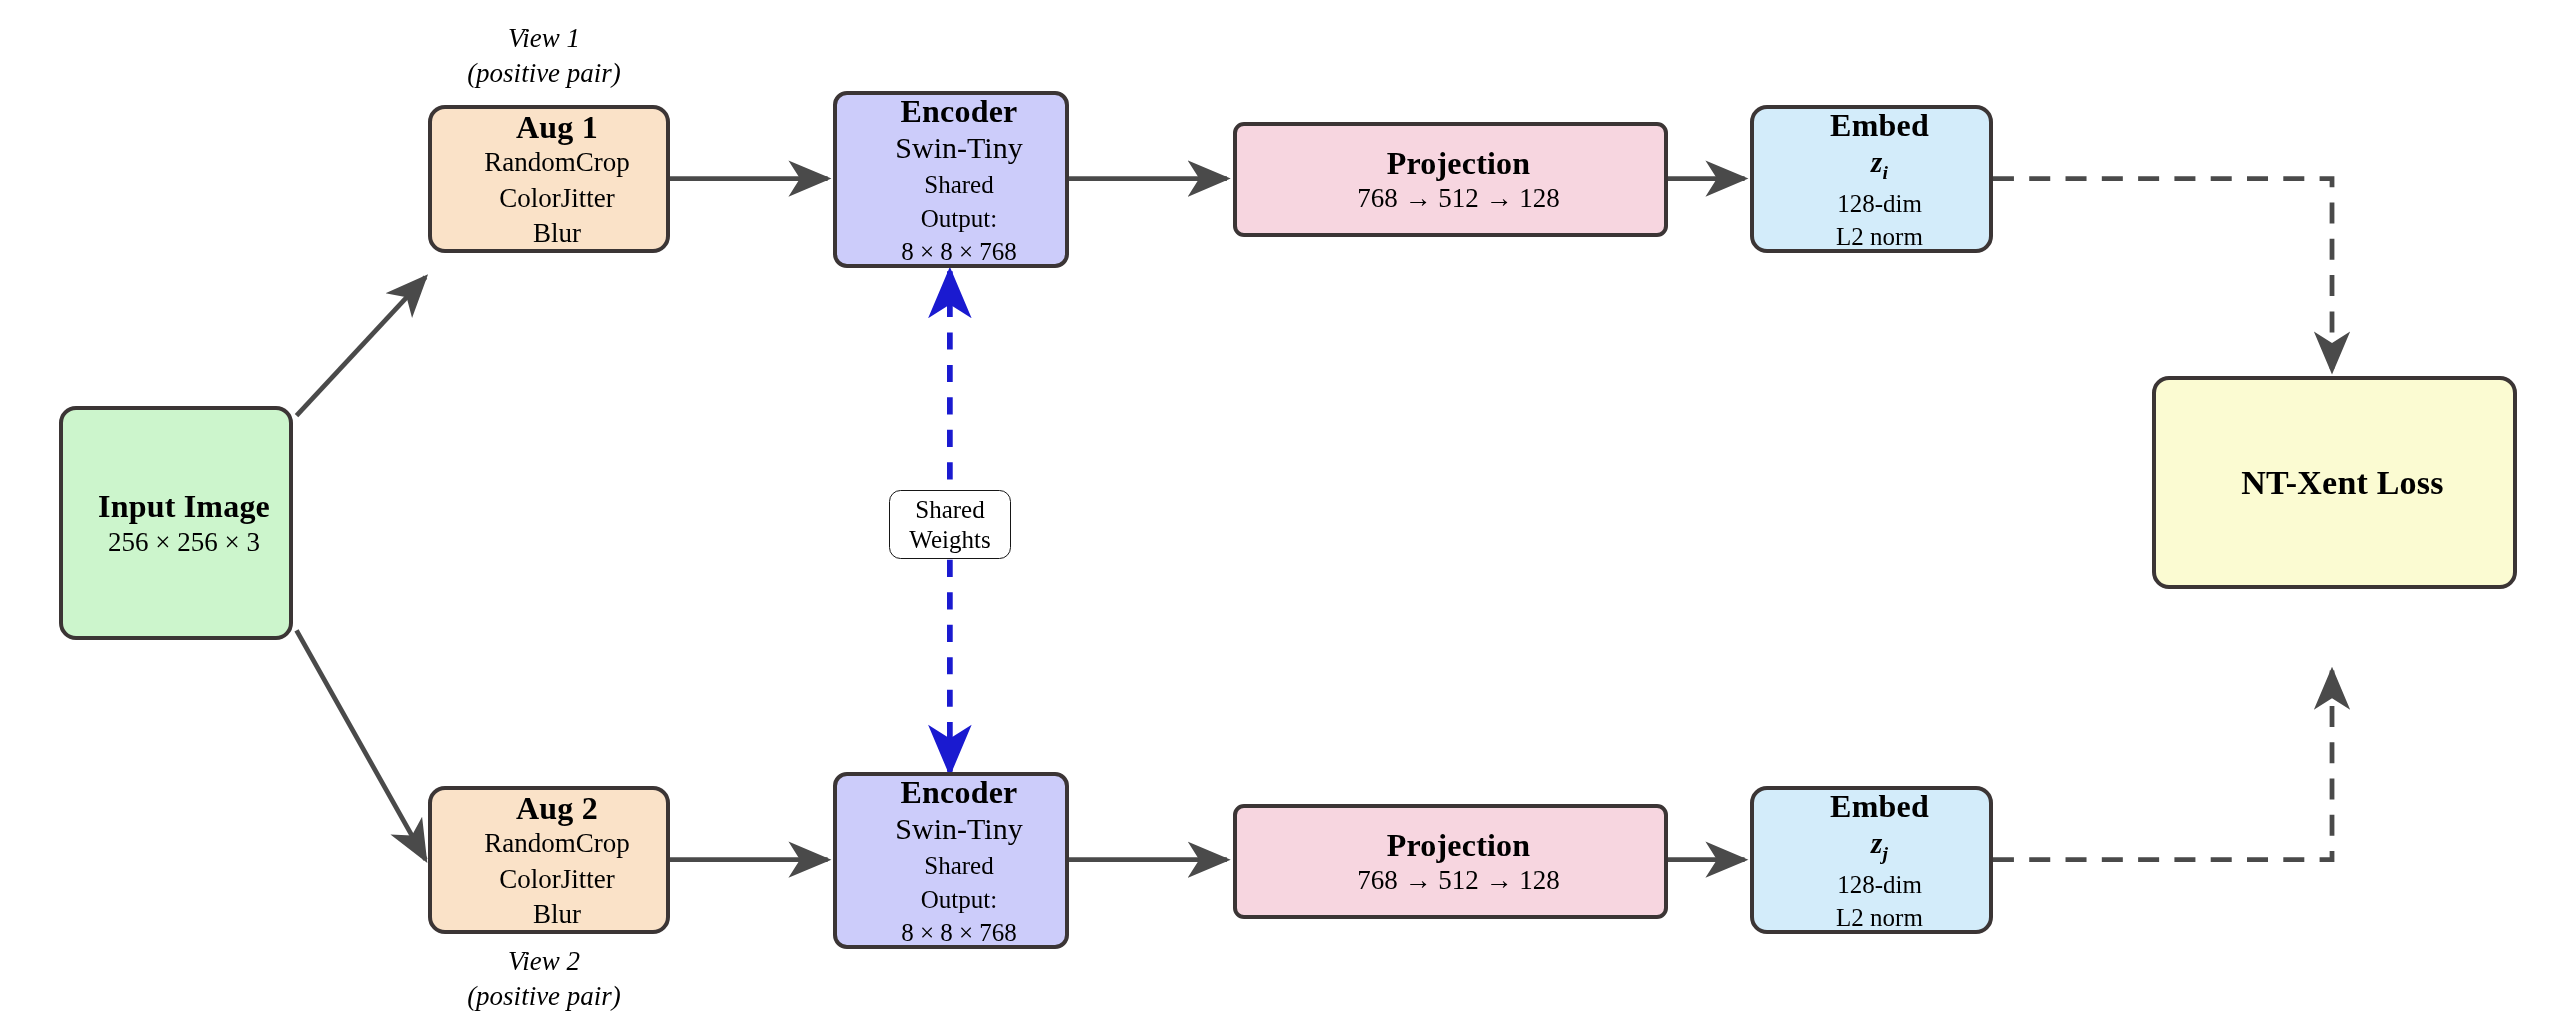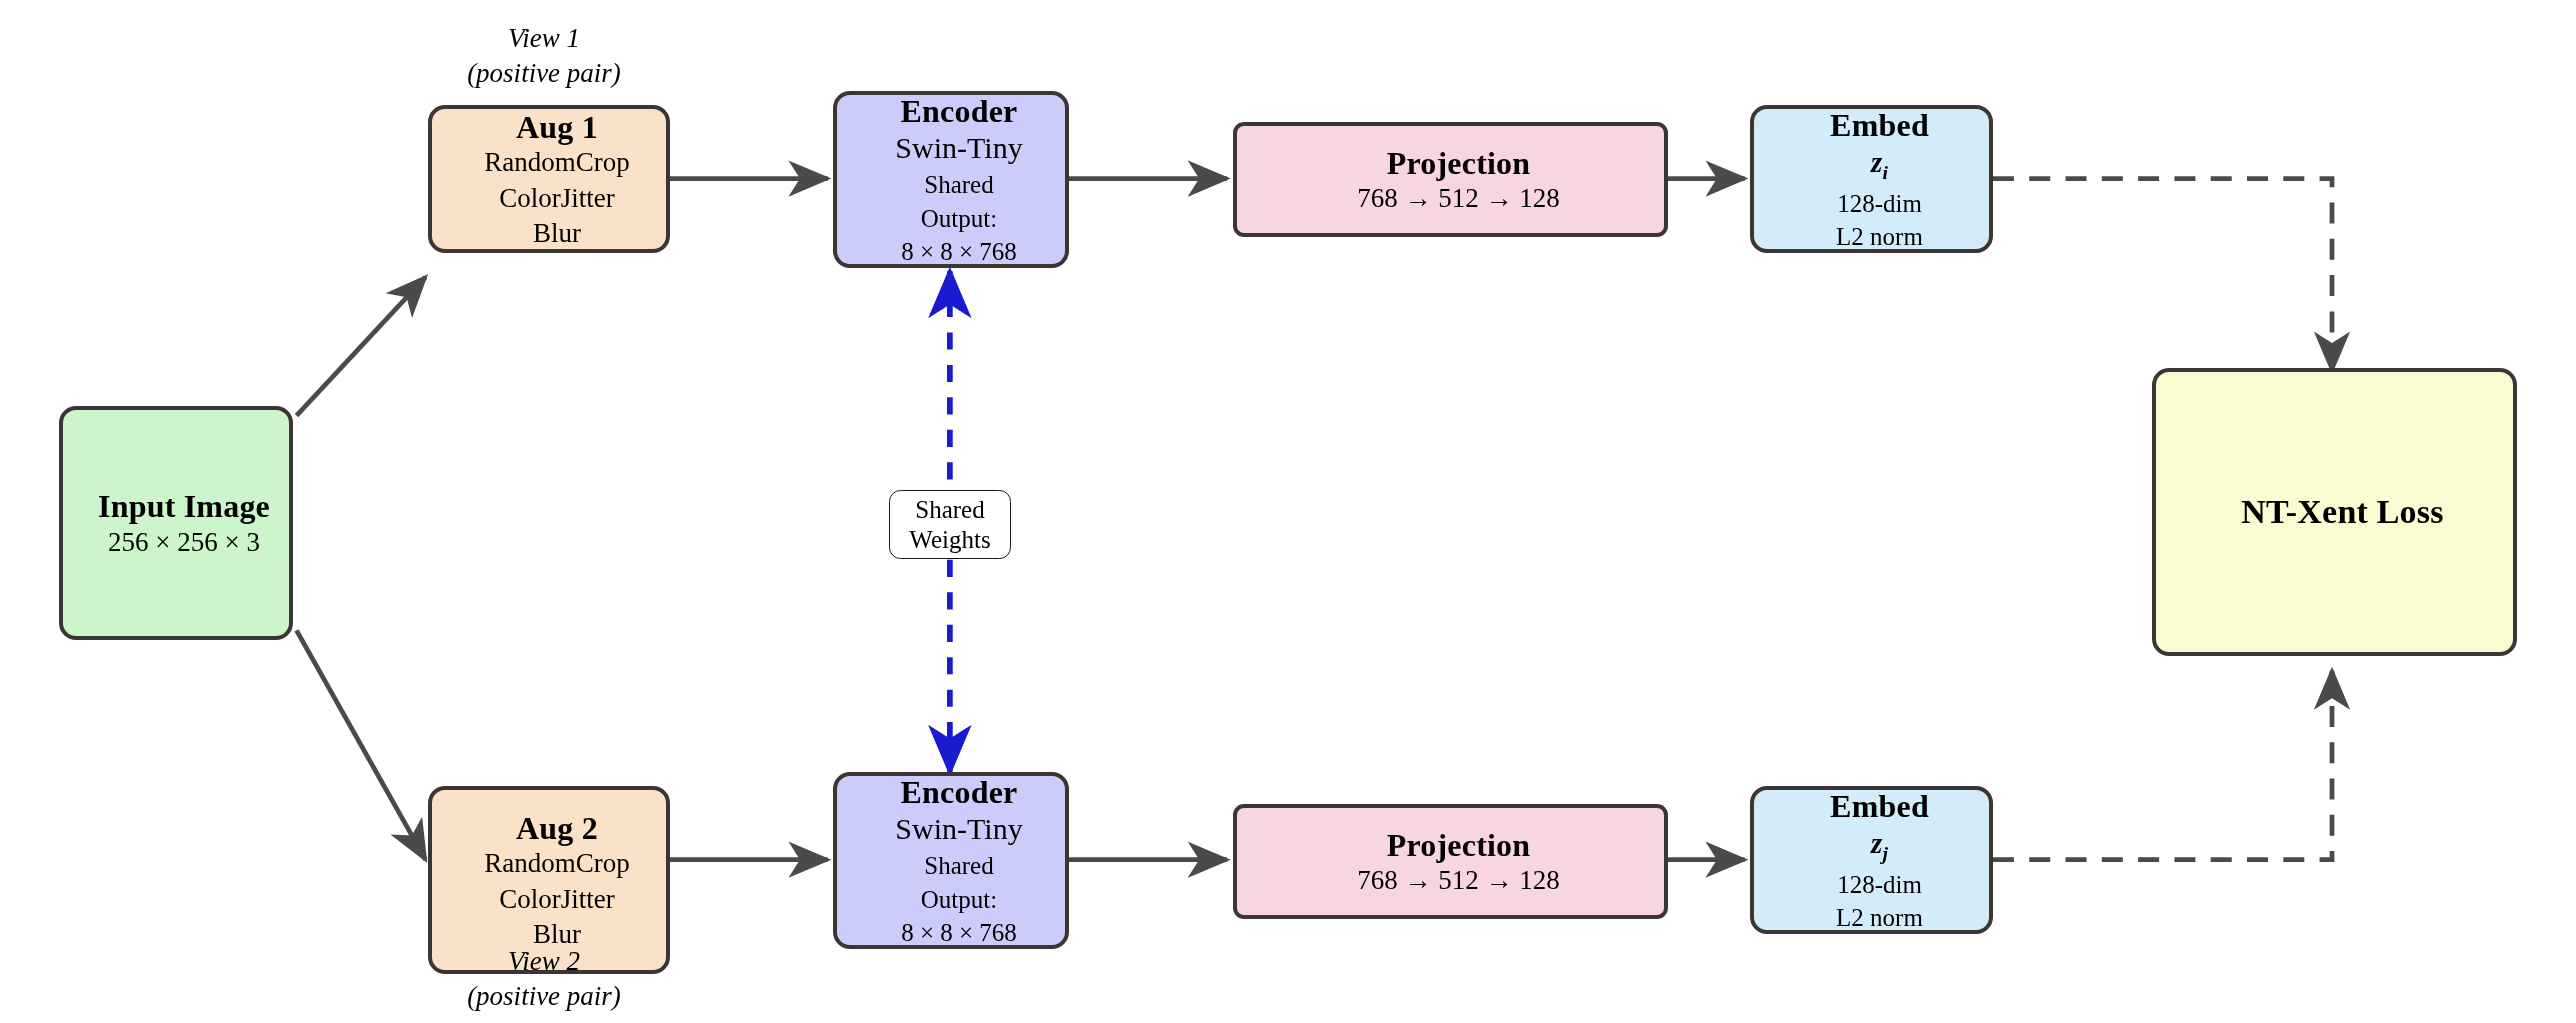--- a/index.html
+++ b/index.html
@@ -47,21 +47,21 @@
   }
   .node .ln {
     font-size: 27px;
     margin-top: 8.6px;
     white-space: nowrap;
   }
   .node .ln.first { margin-top: 0; }
 
   .n-input   { background: #ccf5cc; }
   .n-aug     { background: #fae2c8; }
-  .n-encoder { background: #ccccfa; }
+  .n-encoder { background: #ccccfa; border-radius: 14px; }
   .n-proj    { background: #f7d6e0; border-radius: 11px; }
   .n-embed   { background: #d3ecfa; }
   .n-loss    { background: #fbfbd2; }
 
   .caption {
     position: absolute;
     font-size: 27px;
     line-height: 1.28;
     text-align: center;
     white-space: nowrap;
@@ -187,25 +187,25 @@
 
   <div class="node n-embed" style="left:1750px; top:105px; width:243px; height:148px;">
     <div class="ttl">Embed</div>
     <div class="ln first" style="font-size:29px;">
       <span class="mathvar"><span>z</span><sub>i</sub></span>
     </div>
     <div class="ln" style="font-size:25px;">128-dim</div>
     <div class="ln" style="font-size:25px;">L2 norm</div>
   </div>
 
-  <div class="node n-loss" style="left:2152px; top:368px; width:365px; height:288px;">
+  <div class="node n-loss" style="left:2152px; top:376px; width:365px; height:213px;">
     <div class="ttl" style="font-size:34px; margin-bottom:0;">NT-Xent Loss</div>
   </div>
 
-  <div class="node n-aug" style="left:428px; top:786px; width:242px; height:188px;text-align:right;">
+  <div class="node n-aug" style="left:428px; top:786px; width:242px; height:148px;text-align:right;">
     <div class="ttl">Aug 2</div>
     <div class="ln first">RandomCrop</div>
     <div class="ln">ColorJitter</div>
     <div class="ln">Blur</div>
   </div>
 
   <div class="caption" style="left:420px; top:944px; width:248px;">
     <div>View 2</div>
     <div>(positive pair)</div>
   </div>

